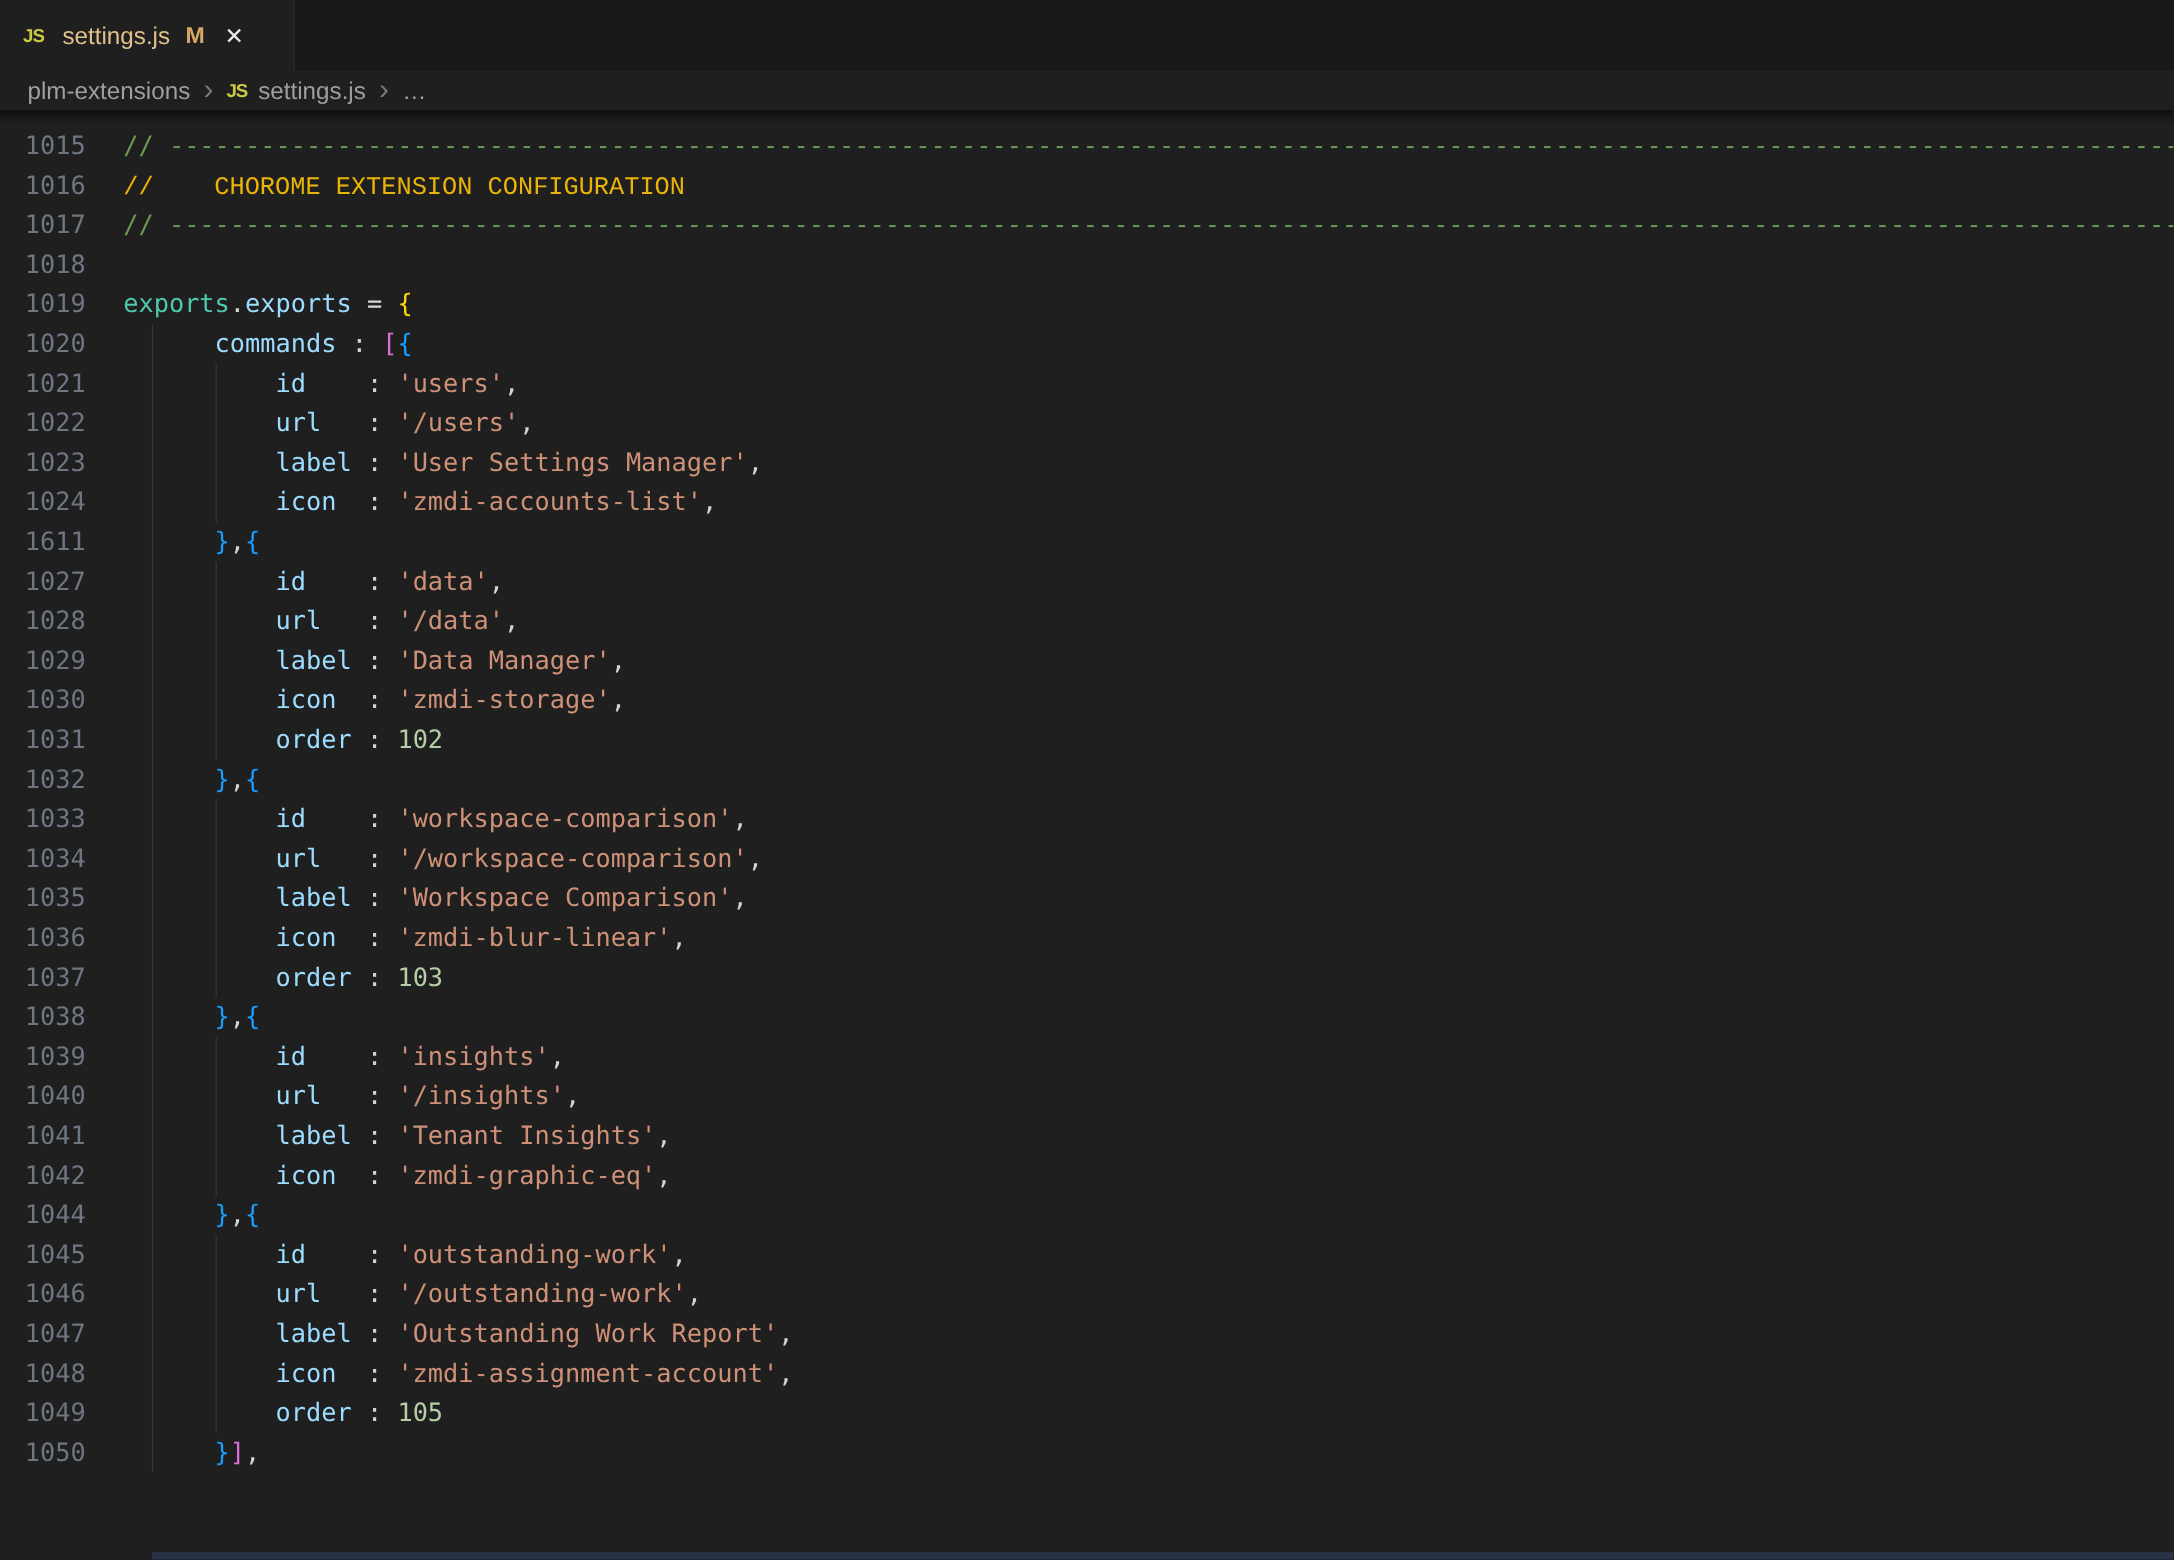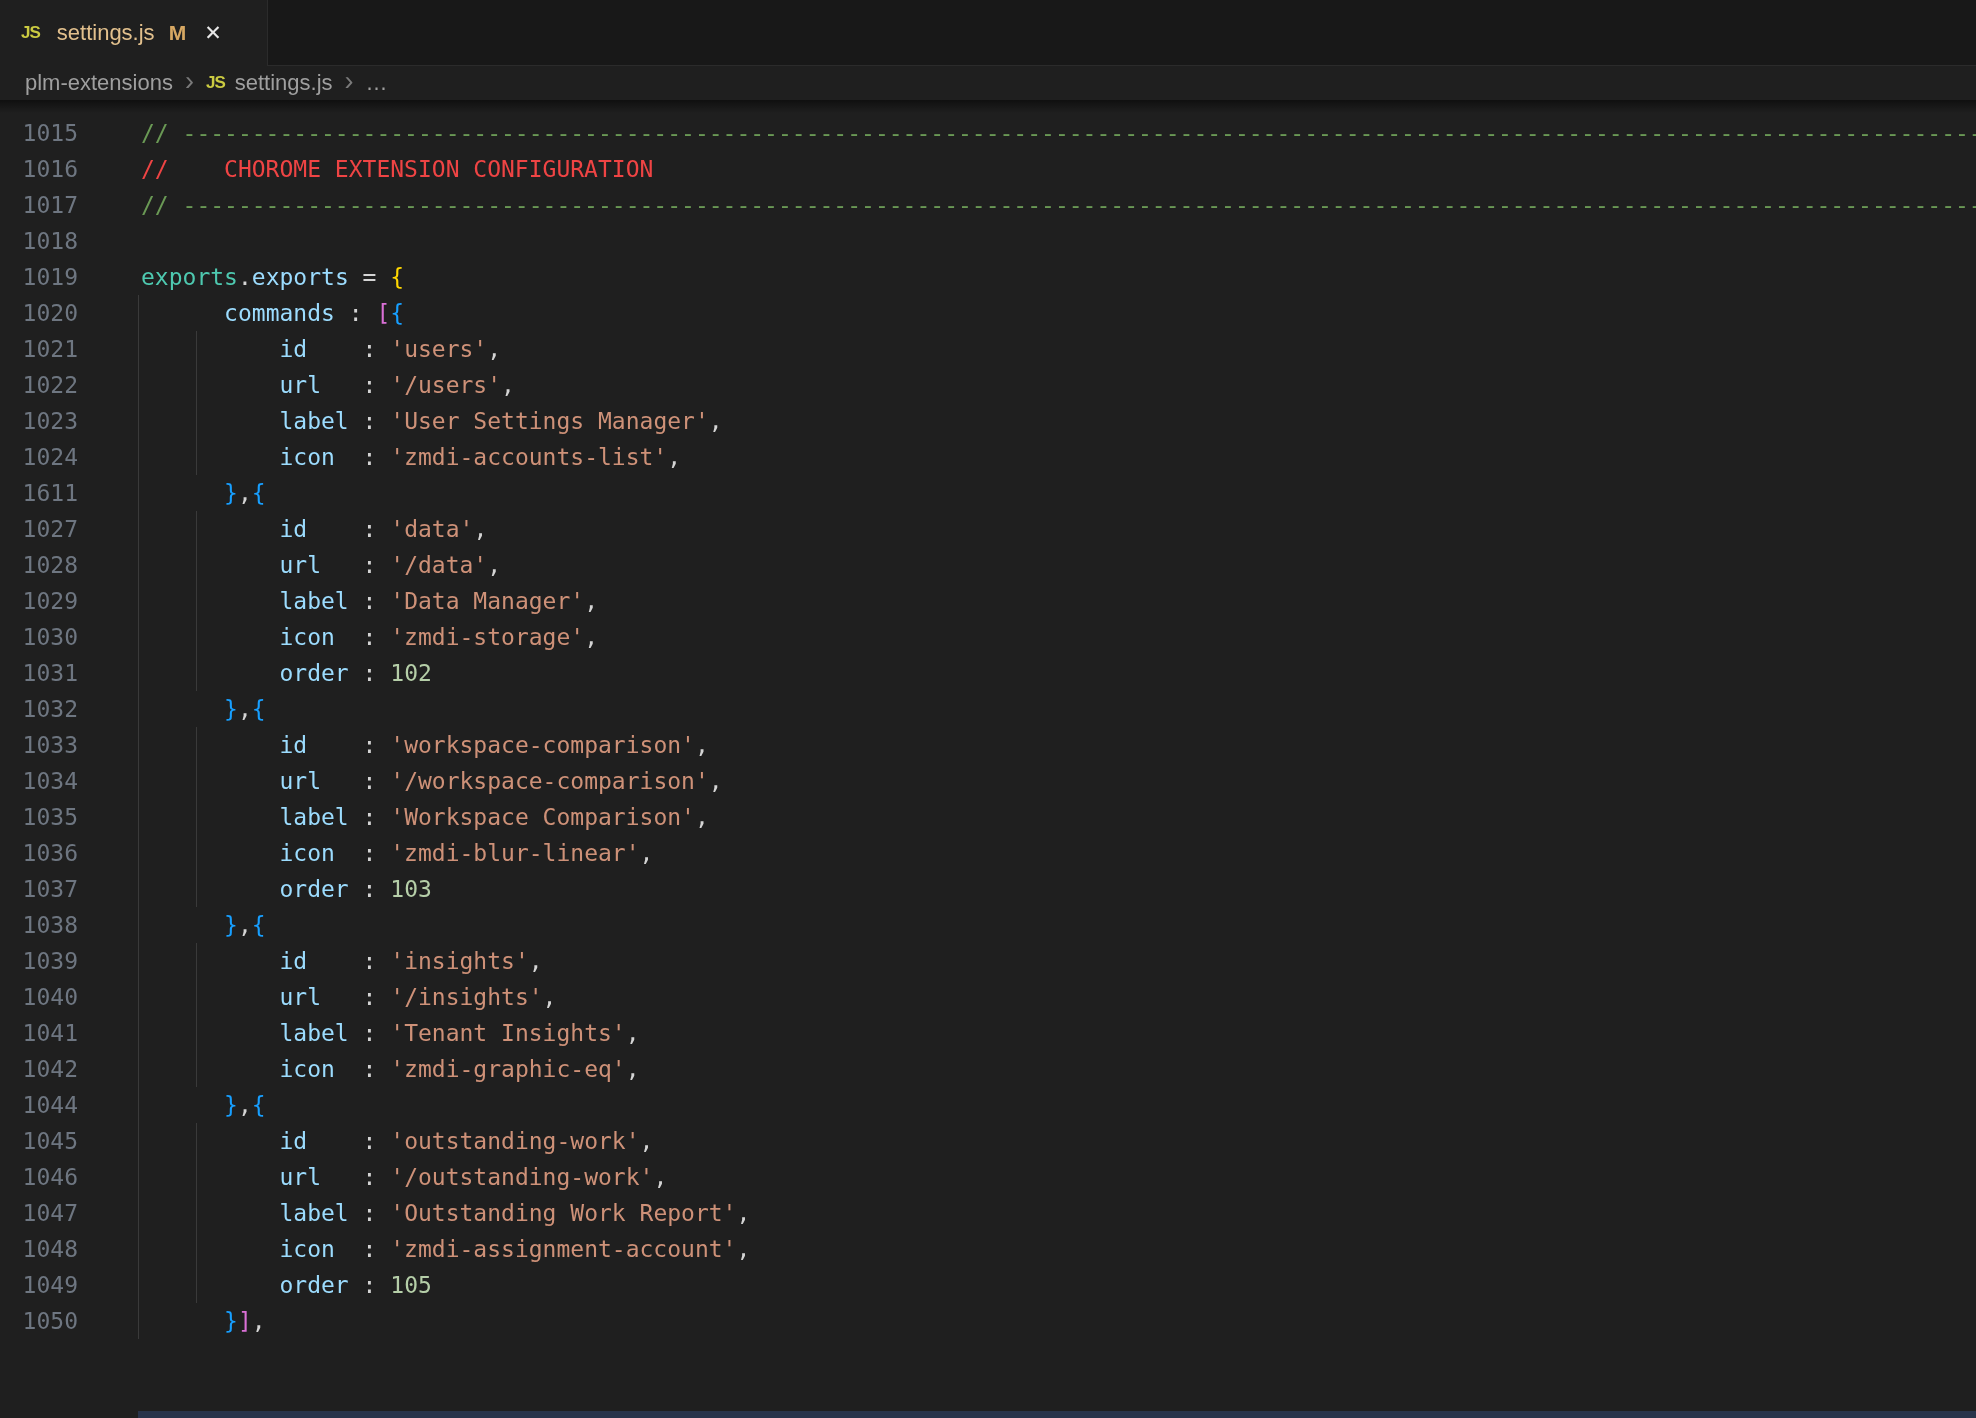--- a/index.html
+++ b/index.html
@@ -30,21 +30,21 @@
   .breadcrumb .seti-js{margin-right:10px;}
 
   
   .editor{position:absolute;top:100px;left:0;width:1976px;height:1318px;
           overflow:hidden;background:var(--editor_bg,#1f1f1f);}
   .top-shadow{position:absolute;top:0;left:0;right:0;height:13px;z-index:6;
               background:linear-gradient(to bottom,var(--shadow,rgba(0,0,0,.5)),rgba(0,0,0,0));
               pointer-events:none;}
   .rows{padding-top:15px;}
   .row{position:relative;height:36px;line-height:36px;display:flex;
-       font-family:"DejaVu Sans Mono",monospace;font-size:23px;white-space:pre;gap:29px;}
+       font-family:"DejaVu Sans Mono",monospace;font-size:23px;white-space:pre;}
   .ln{width:78px;flex:none;text-align:right;color:var(--line_number,#6e7681);
       user-select:none;}
   .code{margin-left:34px;white-space:pre;}
   .guide{position:absolute;top:0;bottom:0;width:1px;background:var(--guide,#3a3a3a);}
   .bottom-strip{position:absolute;bottom:0;left:138px;right:0;height:7px;
                 background:var(--selection_strip,#28334a);}
 </style>
 </head>
 <body>
 
@@ -63,21 +63,21 @@
   <span class="seti-js">JS</span>
   <span class="crumb">settings.js</span>
   <span class="crumb-sep">›</span>
   <span class="crumb">…</span>
 </div>
 
 <div class="editor">
   <div class="top-shadow"></div>
   <div class="rows">
       <div class="row"><div class="ln">1015</div><div class="code"><span style="color: rgb(106, 153, 85);">// ------------------------------------------------------------------------------------------------------------------------------------------------------</span></div></div>
-      <div class="row"><div class="ln">1016</div><div class="code"><span style="color: #ef4444;">//    CHOROME EXTENSION CONFIGURATION</span></div></div>
+      <div class="row"><div class="ln">1016</div><div class="code"><span style="color: #eab308; font-family: Liberation Mono, monospace;">//    CHOROME EXTENSION CONFIGURATION</span></div></div>
       <div class="row"><div class="ln">1017</div><div class="code"><span style="color: rgb(106, 153, 85);">// ------------------------------------------------------------------------------------------------------------------------------------------------------</span></div></div>
       <div class="row"><div class="ln">1018</div></div>
       <div class="row"><div class="ln">1019</div><div class="code"><span style="color: rgb(78, 201, 176);">exports</span><span style="color: rgb(212, 212, 212);">.</span><span style="color: rgb(156, 220, 254);">exports</span><span style="color: rgb(212, 212, 212);"> = </span><span style="color: rgb(255, 215, 0);">{</span></div></div>
       <div class="row"><div class="guide" style="left: 138px;"></div><div class="ln">1020</div><div class="code"><span style="color: rgb(212, 212, 212);">      </span><span style="color: rgb(156, 220, 254);">commands</span><span style="color: rgb(212, 212, 212);"> : </span><span style="color: rgb(218, 112, 214);">[</span><span style="color: rgb(23, 159, 255);">{</span></div></div>
       <div class="row"><div class="guide" style="left: 138px;"></div><div class="guide" style="left: 196px;"></div><div class="ln">1021</div><div class="code"><span style="color: rgb(212, 212, 212);">          </span><span style="color: rgb(156, 220, 254);">id</span><span style="color: rgb(212, 212, 212);">    : </span><span style="color: rgb(206, 145, 120);">'users'</span><span style="color: rgb(212, 212, 212);">,</span></div></div>
       <div class="row"><div class="guide" style="left: 138px;"></div><div class="guide" style="left: 196px;"></div><div class="ln">1022</div><div class="code"><span style="color: rgb(212, 212, 212);">          </span><span style="color: rgb(156, 220, 254);">url</span><span style="color: rgb(212, 212, 212);">   : </span><span style="color: rgb(206, 145, 120);">'/users'</span><span style="color: rgb(212, 212, 212);">,</span></div></div>
       <div class="row"><div class="guide" style="left: 138px;"></div><div class="guide" style="left: 196px;"></div><div class="ln">1023</div><div class="code"><span style="color: rgb(212, 212, 212);">          </span><span style="color: rgb(156, 220, 254);">label</span><span style="color: rgb(212, 212, 212);"> : </span><span style="color: rgb(206, 145, 120);">'User Settings Manager'</span><span style="color: rgb(212, 212, 212);">,</span></div></div>
       <div class="row"><div class="guide" style="left: 138px;"></div><div class="guide" style="left: 196px;"></div><div class="ln">1024</div><div class="code"><span style="color: rgb(212, 212, 212);">          </span><span style="color: rgb(156, 220, 254);">icon</span><span style="color: rgb(212, 212, 212);">  : </span><span style="color: rgb(206, 145, 120);">'zmdi-accounts-list'</span><span style="color: rgb(212, 212, 212);">,</span></div></div>
       <div class="row"><div class="guide" style="left: 138px;"></div><div class="ln">1611</div><div class="code"><span style="color: rgb(212, 212, 212);">      </span><span style="color: rgb(23, 159, 255);">}</span><span style="color: rgb(212, 212, 212);">,</span><span style="color: rgb(23, 159, 255);">{</span></div></div>
       <div class="row"><div class="guide" style="left: 138px;"></div><div class="guide" style="left: 196px;"></div><div class="ln">1027</div><div class="code"><span style="color: rgb(212, 212, 212);">          </span><span style="color: rgb(156, 220, 254);">id</span><span style="color: rgb(212, 212, 212);">    : </span><span style="color: rgb(206, 145, 120);">'data'</span><span style="color: rgb(212, 212, 212);">,</span></div></div>

